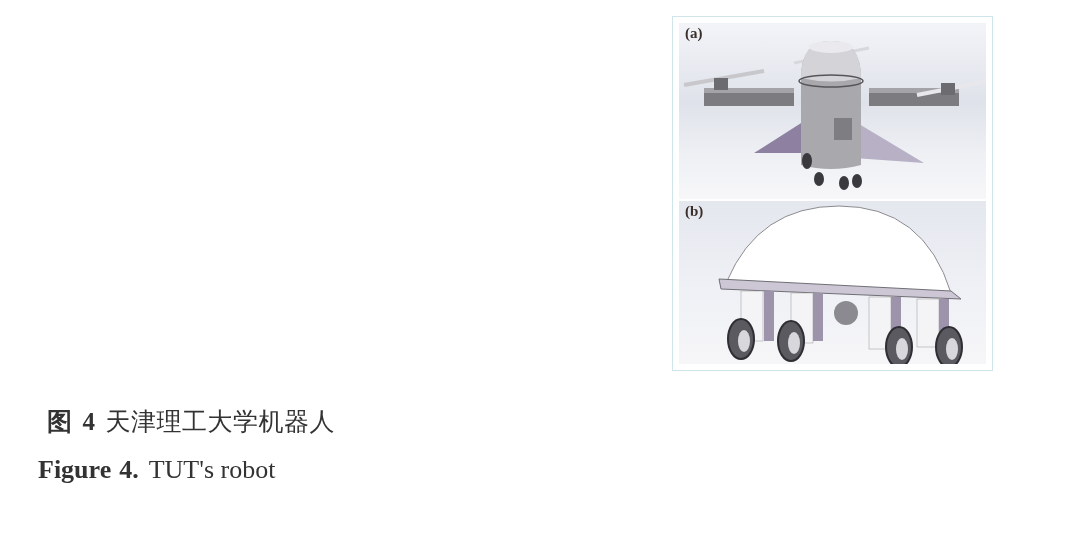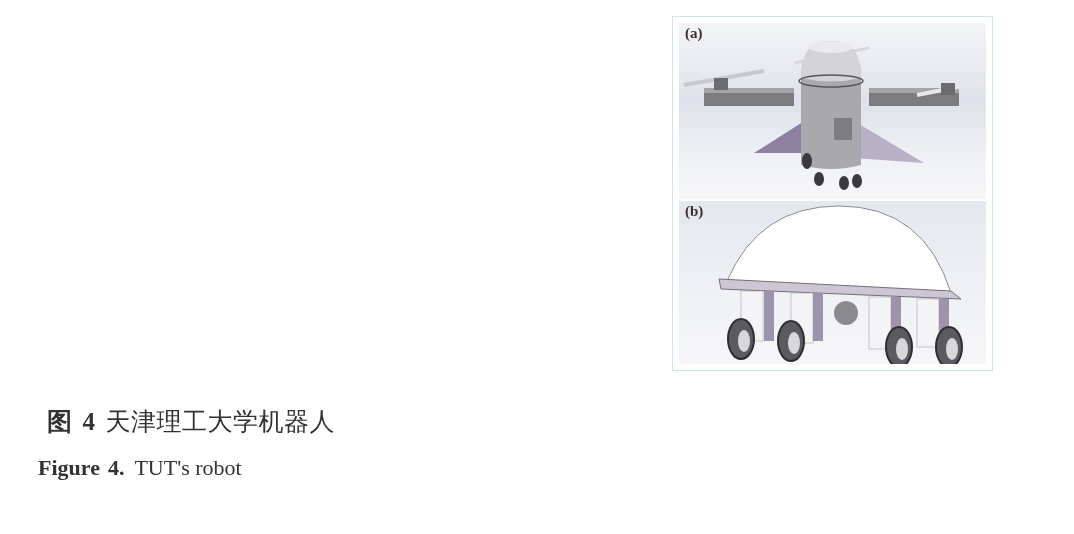--- a/index.html
+++ b/index.html
@@ -14,21 +14,21 @@
   .panel-b { top: 184px; height: 163px;
              background: linear-gradient(180deg, #e4e7ee 0%, #eef0f5 50%, #f6f6f8 100%); }
   .panel-label { position: absolute; left: 6px; top: 2px; font-family: "Liberation Serif", serif;
                  font-weight: bold; font-size: 15px; color: #3a2f2a; }
   .panel svg { position: absolute; left: 0; top: 0; }
 
   .caption-cn { position: absolute; left: 38px; top: 405px; font-size: 25px; color: #333;
                 font-family: "DejaVu Sans", sans-serif; letter-spacing: 0.5px; margin-left: 9px; }
   .caption-cn .fig-label { font-weight: bold; }
   .caption-cn .fig-num { font-family: "Liberation Serif", serif; font-weight: bold; margin: 0 10px; }
-  .caption-en { position: absolute; left: 38px; top: 455px; font-size: 22px; color: #333;
+  .caption-en { position: absolute; left: 38px; top: 455px; font-size: 26px; color: #333;
                 font-family: "Liberation Serif", serif; }
   .caption-en .fig-label { font-weight: bold; }
   .caption-en .fig-num { font-weight: bold; margin: 0 10px 0 8px; }
 </style>
 </head>
 <body>
 
 <div class="figure-frame" style="border-color: rgb(207, 229, 234);">
   <div class="panel panel-a">
     <svg width="307" height="176">

